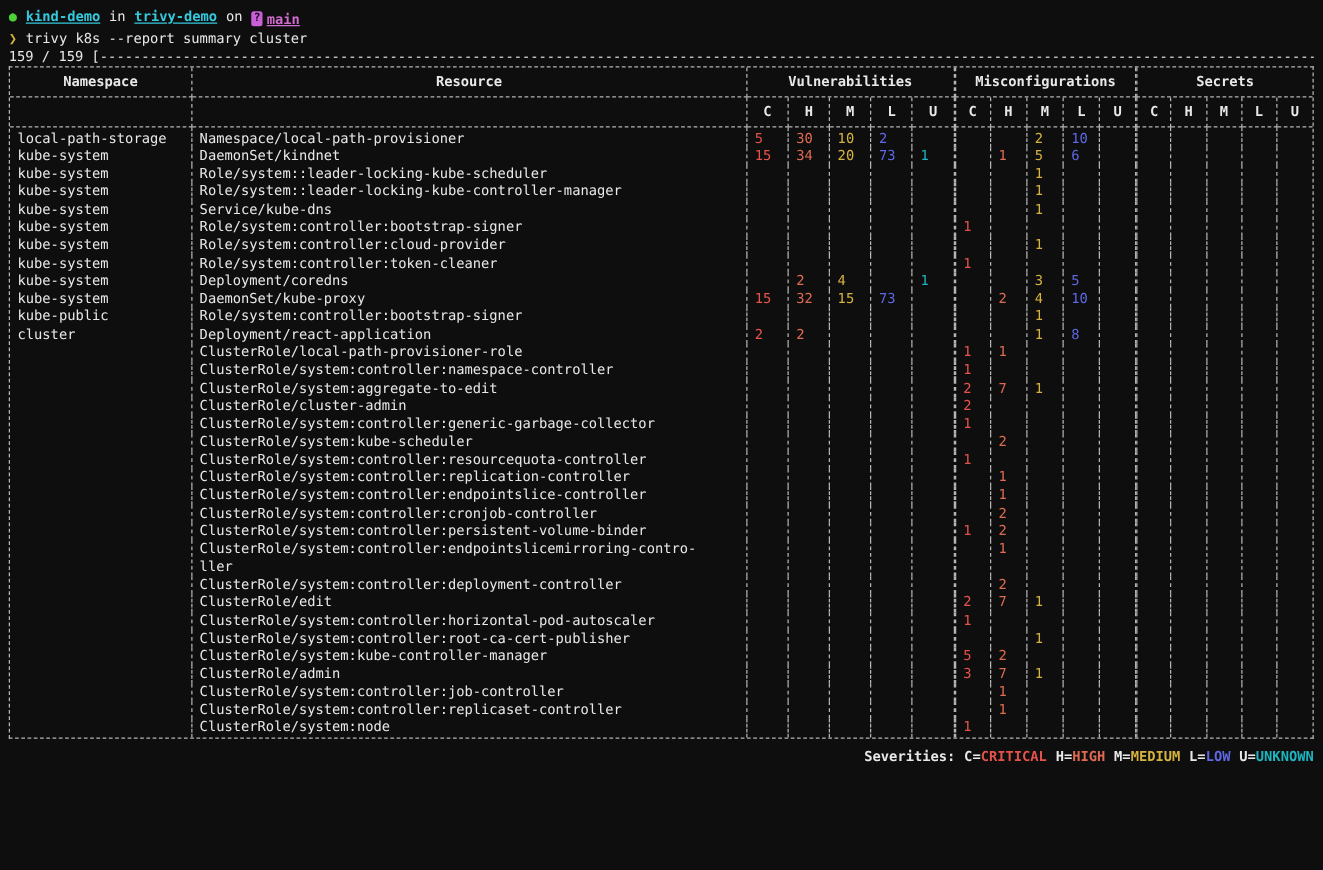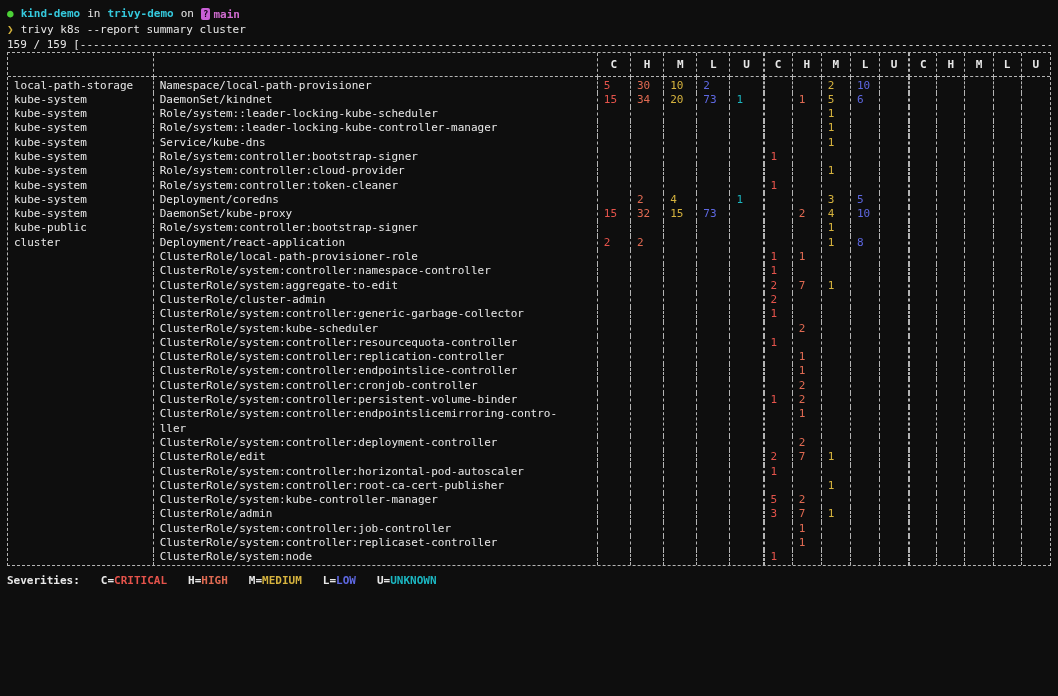--- a/index.html
+++ b/index.html
@@ -5,21 +5,21 @@
   * { box-sizing: border-box; }
   html, body { margin: 0; padding: 0; }
   body {
     width: 1058px; height: 696px; overflow: hidden;
     background: #0e0e0e; color: #e8e8e8;
     font-family: "DejaVu Sans Mono", "Liberation Mono", monospace;
     font-size: 11px; line-height: 15px;
     padding: 6px 7px;
   }
   .line { display: flex; gap: 7px; align-items: baseline; white-space: pre; }
-  .bold { font-weight: bold; }
+  .bold { font-weight: bold; text-decoration: underline; }
   .cyan { color: #35c9dd; }
   .green { color: #4cd137; }
   .magenta { color: #cf6bcf; }
   .prompt-char { color: #d0b03c; font-weight: bold; }
   .branch-group { display: inline-flex; gap: 3px; align-items: center; }
   .branch-badge {
     background: #c95fd6; color: #16031a; border-radius: 2px;
     padding: 0 2px; font-size: 9px; line-height: 12px; font-weight: bold;
   }
   .progress-line { display: flex; gap: 0; white-space: pre; overflow: hidden; width: 100%; }
@@ -39,21 +39,21 @@
   .group-start { border-left: 1px dashed #b4b4b4; }
   td.ns { white-space: nowrap; padding-left: 6px; }
   td.res { white-space: pre-wrap; padding-left: 6px; }
   td.val { padding: 0 0 0 6px; text-align: left; }
   tbody tr:first-child td { padding-top: 2px; }
   .sev-C { color: #e5534b; }
   .sev-H { color: #e06a52; }
   .sev-M { color: #d6b33e; }
   .sev-L { color: #5e68e2; }
   .sev-U { color: #1bb6c1; }
-  .legend { margin-top: 7px; display: flex; gap: 21px; font-weight: bold; white-space: pre; }
+  .legend { margin-top: 7px; display: flex; gap: 7px; font-weight: bold; white-space: pre; justify-content: flex-end; }
   .legend-key { color: #e8e8e8; font-weight: bold; }
 </style>
 </head>
 <body>
 
 <div>
 
   <div class="line">
     <span class="green">●</span>
     <span class="cyan bold">kind-demo</span>
@@ -79,20 +79,27 @@
 
   <table>
     <colgroup>
       <col style="width:145px">
       <col style="width:442px">
       <col span="5" style="width:33px">
       <col span="5" style="width:29px">
       <col span="5" style="width:28px">
     </colgroup>
     <thead>
+      <tr>
+        <th>Namespace</th>
+        <th>Resource</th>
+        <th colspan="5">Vulnerabilities</th>
+        <th colspan="5" class="group-start">Misconfigurations</th>
+        <th colspan="5" class="group-start">Secrets</th>
+      </tr>
       <tr id="severity-header-row">
         <th></th>
         <th></th>
       <th class="sev-letter">C</th>
           <th class="sev-letter">H</th>
           <th class="sev-letter">M</th>
           <th class="sev-letter">L</th>
           <th class="sev-letter">U</th>
           <th class="sev-letter group-start">C</th>
           <th class="sev-letter">H</th>

